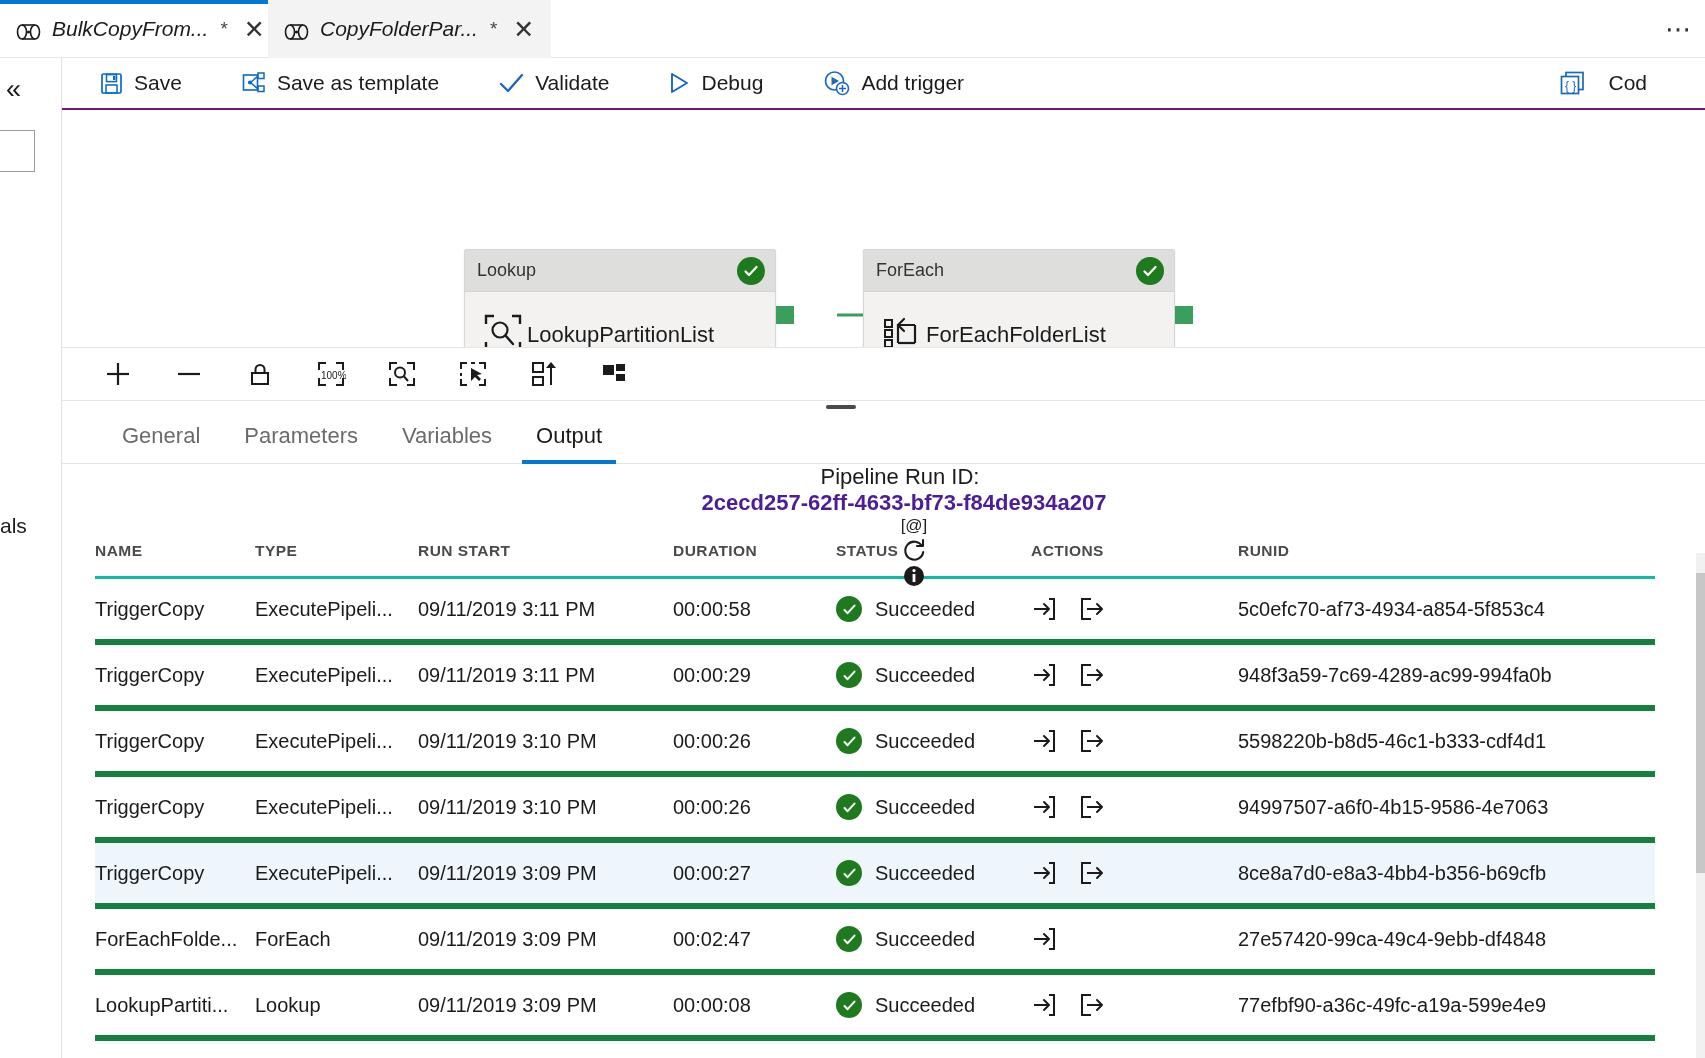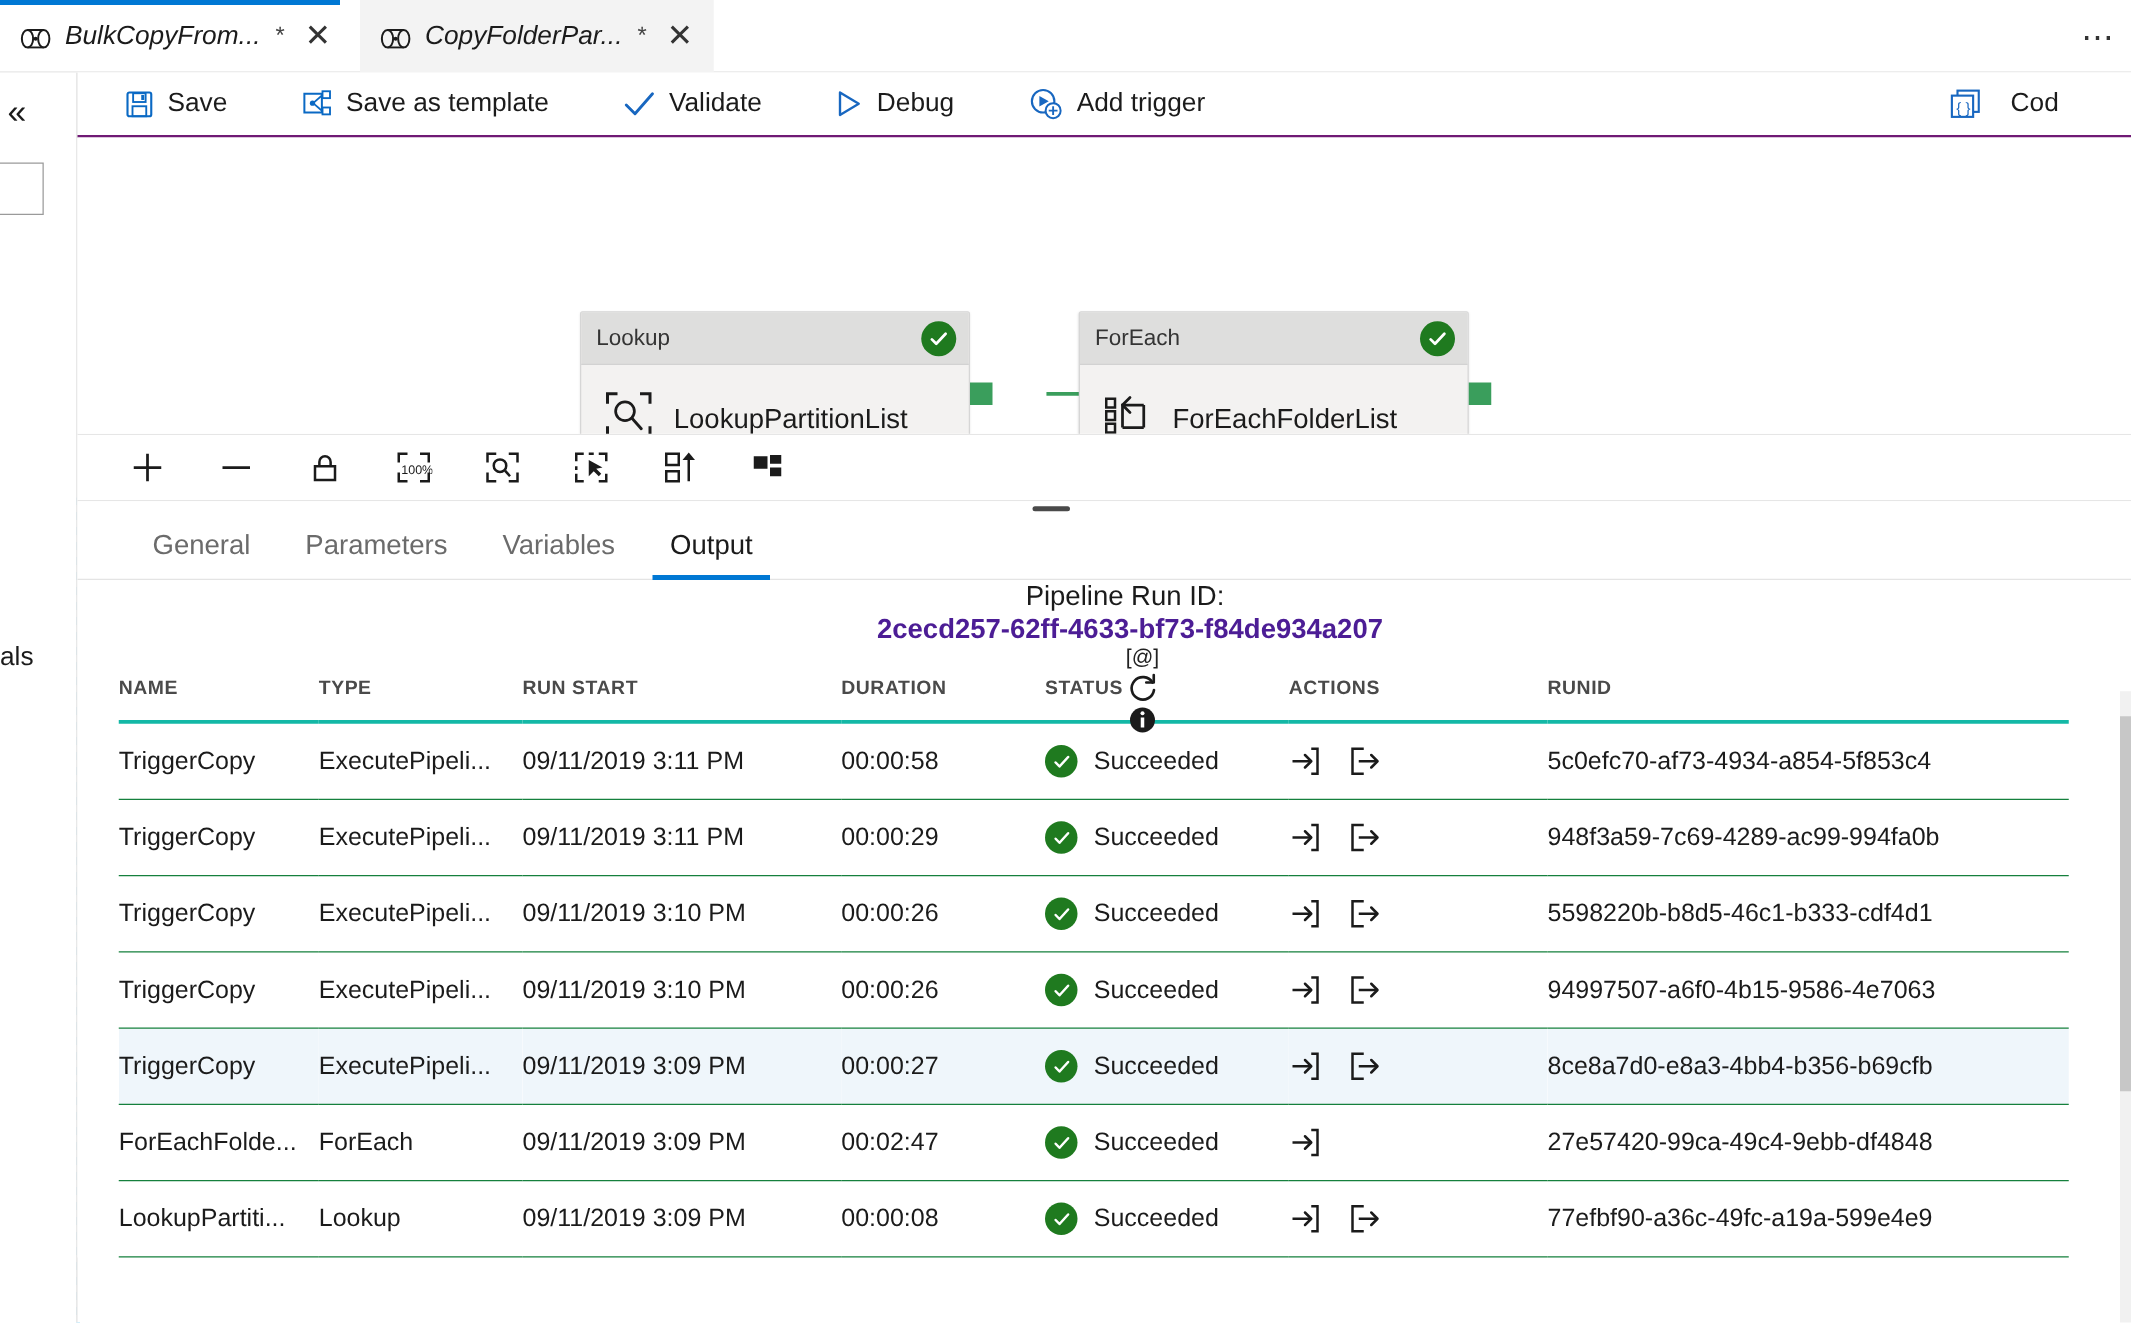--- a/index.html
+++ b/index.html
@@ -94,21 +94,21 @@
     position: relative;
   }
   .node-type { font-size: 18px; color: #343434; }
   .check {
     position: absolute; right: 10px; top: 7px;
     width: 28px; height: 28px; border-radius: 50%;
     background: #1f7a1f; display: flex; align-items: center; justify-content: center;
   }
   .check svg { display: block; }
   .node-body {
-    height: 85px; display: flex; align-items: center; gap: 16px; padding: 0 18px;
+    height: 85px; display: flex; align-items: center; gap: 4px; padding: 0 18px;
   }
   .node-name { font-size: 22px; color: #1b1b1b; white-space: nowrap; }
   .connector { position: absolute; left: 775px; top: 196px; }
   .port {
     position: absolute; width: 18px; height: 18px; background: #3a9e5c;
   }
 
   
   .canvas-tools {
     height: 54px; width: 100%;
@@ -159,21 +159,21 @@
   
   .tablewrap { padding: 0 0 0 33px; background: #fff; }
   table { width: 1560px; border-collapse: collapse; table-layout: fixed; }
   thead th {
     text-align: left; font-size: 15.5px; letter-spacing: .45px;
     color: #4a4a4a; font-weight: bold; padding: 14px 0 16px 0;
     border-bottom: 3px solid #14b8a6;
   }
   tbody td {
     font-size: 20px; color: #1b1b1b; padding: 17px 0 17px 0;
-    border-bottom: 1px solid #15803d;
+    border-bottom: 6px solid #15803d;
     white-space: nowrap; overflow: hidden;
   }
   tr.sel td { background: #eff6fb; }
   tr.sel { cursor: pointer; }
   .status-cell { display: flex; align-items: center; gap: 13px; }
   .status-dot {
     width: 26px; height: 26px; border-radius: 50%; background: #1f7a1f; flex: none;
     display: flex; align-items: center; justify-content: center;
   }
   .actions-cell { display: flex; align-items: center; gap: 22px; }
@@ -211,21 +211,21 @@
           <ellipse cx="19" cy="8" rx="4.5" ry="7" fill="none" stroke="#1b1b1b" stroke-width="1.6"></ellipse>
           <line x1="6" y1="1" x2="19" y2="1" stroke="#1b1b1b" stroke-width="1.6"></line>
           <line x1="6" y1="15" x2="19" y2="15" stroke="#1b1b1b" stroke-width="1.6"></line>
           <circle cx="12.5" cy="8" r="1.6" fill="#1b1b1b"></circle>
         </svg>
       </span>
       <span>BulkCopyFrom...</span>
       <span class="tab-star">*</span>
       <span class="tab-close">✕</span>
     </div>
-    <div class="tab active" id="tab1" style="left:288px;width:283px;">
+    <div class="tab active" id="tab1" style="left:268px;width:283px;">
       <span class="tab-icon">
         <svg width="26" height="16" viewBox="0 0 26 16">
           <ellipse cx="6" cy="8" rx="4.5" ry="7" fill="none" stroke="#1b1b1b" stroke-width="1.6"></ellipse>
           <ellipse cx="19" cy="8" rx="4.5" ry="7" fill="none" stroke="#1b1b1b" stroke-width="1.6"></ellipse>
           <line x1="6" y1="1" x2="19" y2="1" stroke="#1b1b1b" stroke-width="1.6"></line>
           <line x1="6" y1="15" x2="19" y2="15" stroke="#1b1b1b" stroke-width="1.6"></line>
           <circle cx="12.5" cy="8" r="1.6" fill="#1b1b1b"></circle>
         </svg>
       </span>
       <span>CopyFolderPar...</span>

